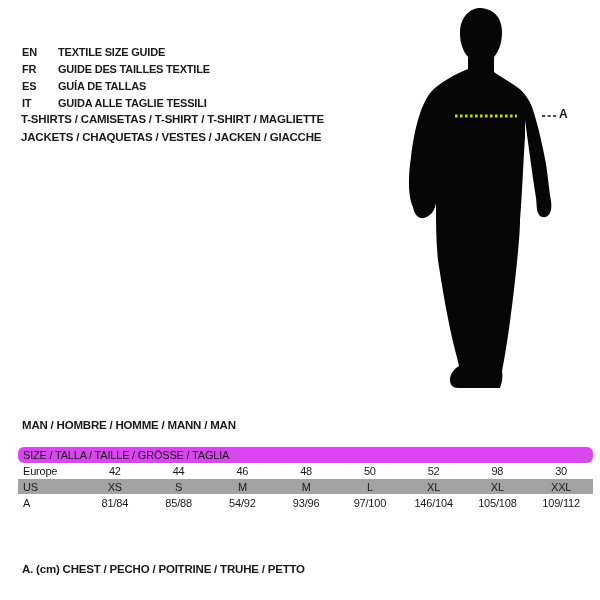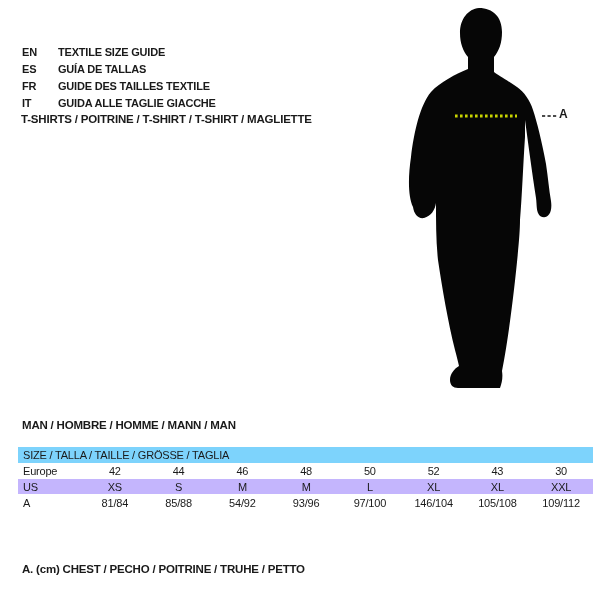--- a/index.html
+++ b/index.html
@@ -16,48 +16,49 @@
   .categories{position:absolute;left:21px;top:111px;}
   .cat-line{height:17.5px;line-height:17.5px;font-size:11.5px;font-weight:bold;white-space:nowrap;}
   
   .figure-svg{position:absolute;left:400px;top:2px;}
   .a-label{position:absolute;left:559px;top:107px;font-size:12px;font-weight:bold;}
   
   .section-title{position:absolute;left:22px;top:419px;font-size:11.5px;font-weight:bold;white-space:nowrap;}
   
   .size-table{position:absolute;left:18px;top:447px;width:575px;border-collapse:collapse;table-layout:fixed;}
   .size-table th{
-    background:#7dd3fc;text-align:left;font-weight:normal;font-size:11px;
-    padding:2px 0 2px 5px;height:12px;letter-spacing:-0.2px;
+    background:#d946ef;text-align:left;font-weight:normal;font-size:11px;
+    padding:2px 0 2px 5px;height:12px;letter-spacing:-0.2px;border-radius:6px;
   }
   .size-table td{
     font-size:11px;text-align:center;height:15px;padding:0;vertical-align:middle;
     border-bottom:1px solid #fff;
     margin-top:20px;
   }
   .size-table td.lbl{text-align:left;padding-left:5px;}
   .size-table col.lblcol{width:65px;}
-  .size-table tr.alt td{background:#c4b5fd;}
+  .size-table tr.alt td{background:#a3a3a3;}
   
   .footnote{position:absolute;left:22px;top:563px;font-size:11.5px;font-weight:bold;white-space:nowrap;}
 </style>
 </head>
 <body>
 
 <div class="canvas">
 
   <div class="lang-list">
       <div class="lang-row"><span class="lang-code">EN</span><span>TEXTILE SIZE GUIDE</span></div>
+      <div class="lang-row"><span class="lang-code">FR</span><span>GUIDE DES TAILLES TEXTILE</span></div>
       <div class="lang-row"><span class="lang-code">ES</span><span>GUÍA DE TALLAS</span></div>
-      <div class="lang-row"><span class="lang-code">FR</span><span>GUIDE DES TAILLES TEXTILE</span></div>
-      <div class="lang-row"><span class="lang-code">IT</span><span>GUIDA ALLE TAGLIE GIACCHE</span></div>
+      <div class="lang-row"><span class="lang-code">IT</span><span>GUIDA ALLE TAGLIE TESSILI</span></div>
     </div>
 
   <div class="categories">
-    <div class="cat-line">T-SHIRTS / POITRINE / T-SHIRT / T-SHIRT / MAGLIETTE</div>
+    <div class="cat-line">T-SHIRTS / CAMISETAS / T-SHIRT / T-SHIRT / MAGLIETTE</div>
+    <div class="cat-line">JACKETS / CHAQUETAS / VESTES / JACKEN / GIACCHE</div>
   </div>
 
   <svg class="figure-svg" width="175" height="395" viewBox="0 0 175 395">
     <path fill="#060606" d="
       M 79 6
       C 68 7 60 17 60 31
       C 60 41 63 49 68 55
       L 68 67
       C 56 72 40 80 31 90
       C 20 103 14 130 11 155
@@ -112,21 +113,21 @@
     </thead>
     <tbody>
         <tr>
           <td class="lbl">Europe</td>
           <td>42</td>
           <td>44</td>
           <td>46</td>
           <td>48</td>
           <td>50</td>
           <td>52</td>
-          <td>43</td>
+          <td>98</td>
           <td>30</td>
         </tr>
         <tr class="alt">
           <td class="lbl">US</td>
           <td>XS</td>
           <td>S</td>
           <td>M</td>
           <td>M</td>
           <td>L</td>
           <td>XL</td>

